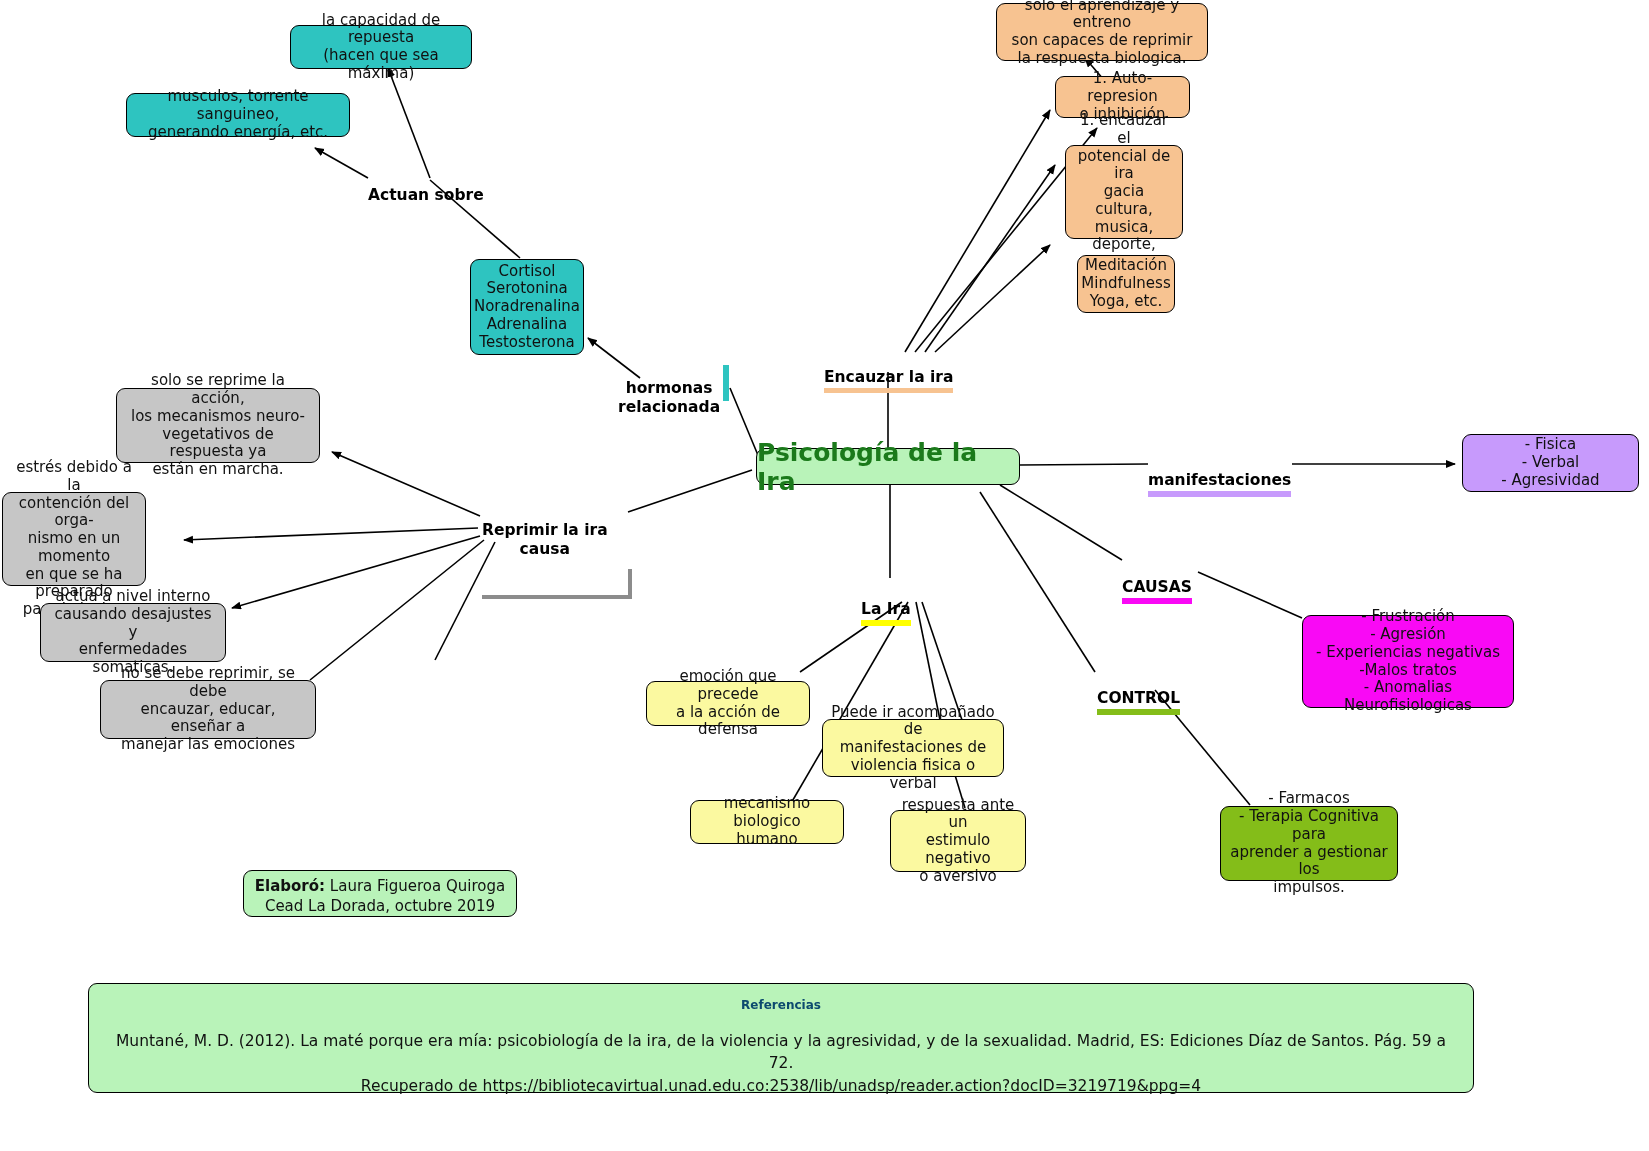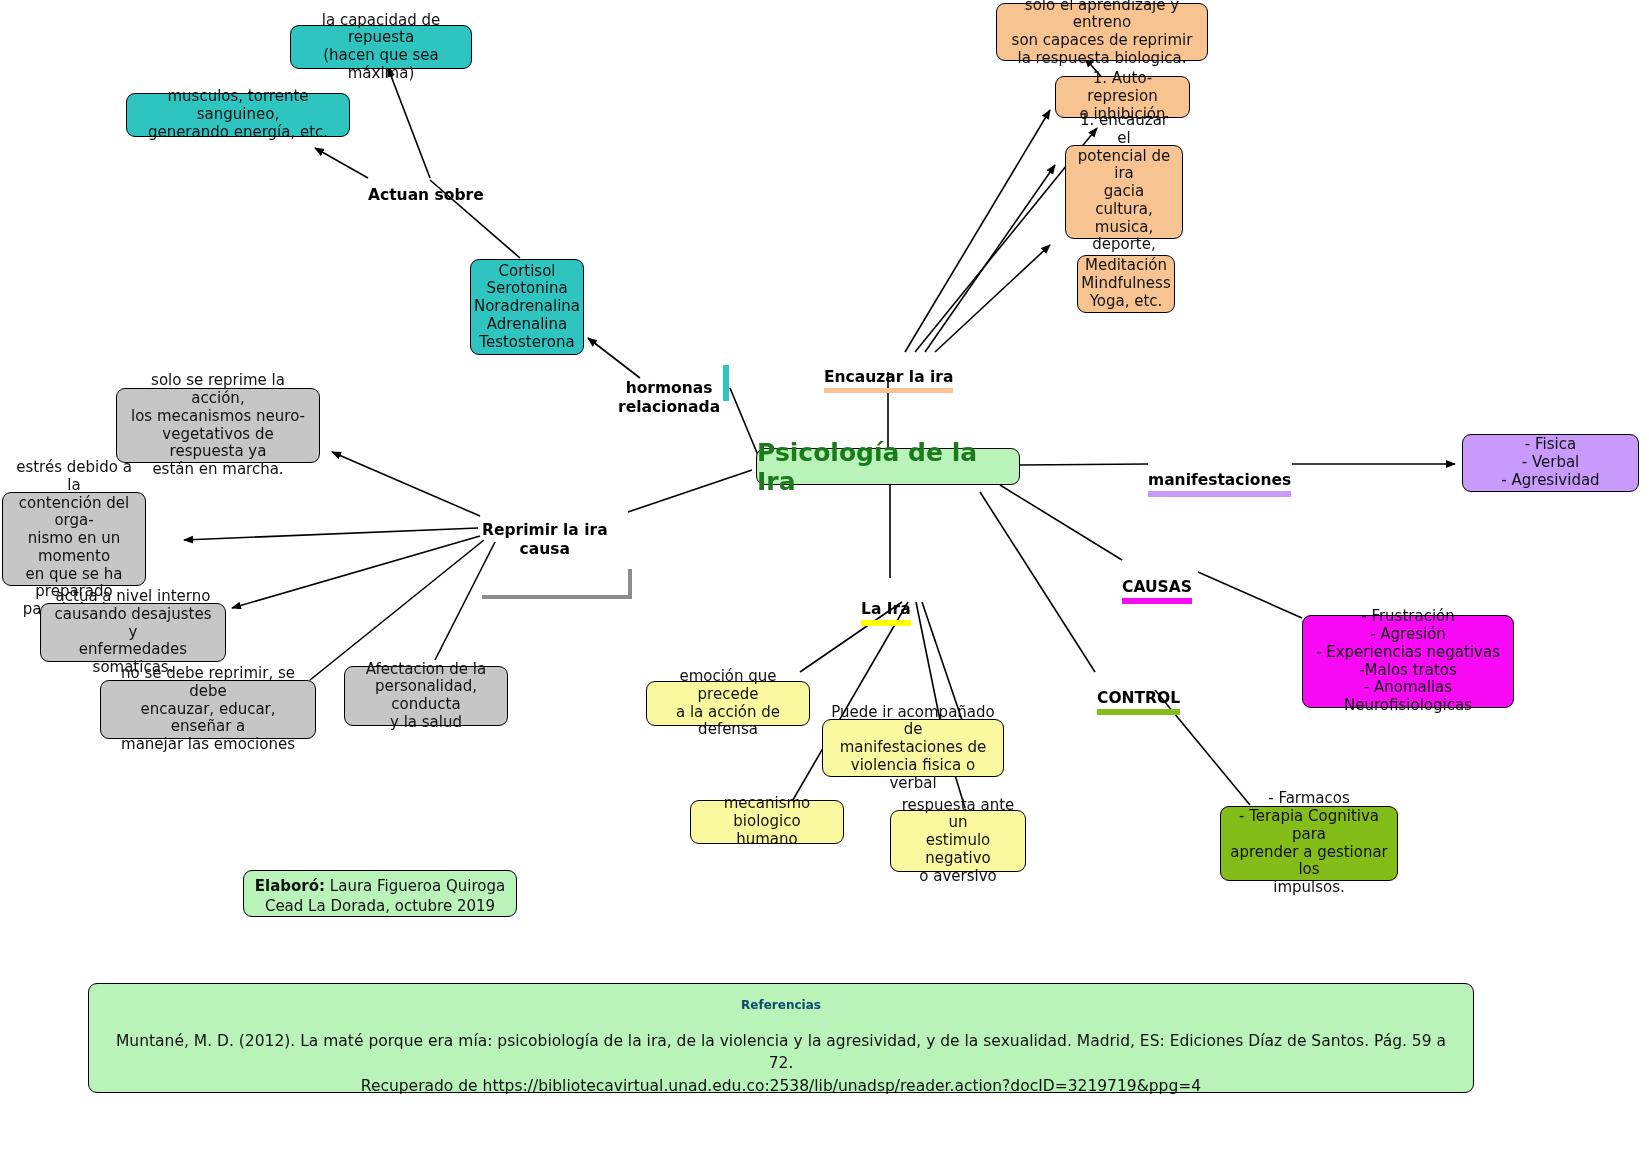--- a/index.html
+++ b/index.html
@@ -232,25 +232,20 @@
 causando desajustes y
 enfermedades somaticas.</span>
   </div>
 
   <div class="node gray" style="left:100px; top:680px; width:216px; height:59px;">
     <span>no se debe reprimir, se debe
 encauzar, educar, enseñar a
 manejar las emociones</span>
   </div>
 
-  <div class="node gray" style="left:344px; top:666px; width:164px; height:60px;">
-    <span>Afectacion de la
-personalidad, conducta
-y la salud</span>
-  </div>
 
   <div class="node yellow" style="left:646px; top:681px; width:164px; height:45px;">
     <span>emoción que precede
 a la acción de defensa</span>
   </div>
 
   <div class="node yellow" style="left:822px; top:719px; width:182px; height:58px;">
     <span>Puede ir acompañado de
 manifestaciones de
 violencia fisica o verbal</span>

